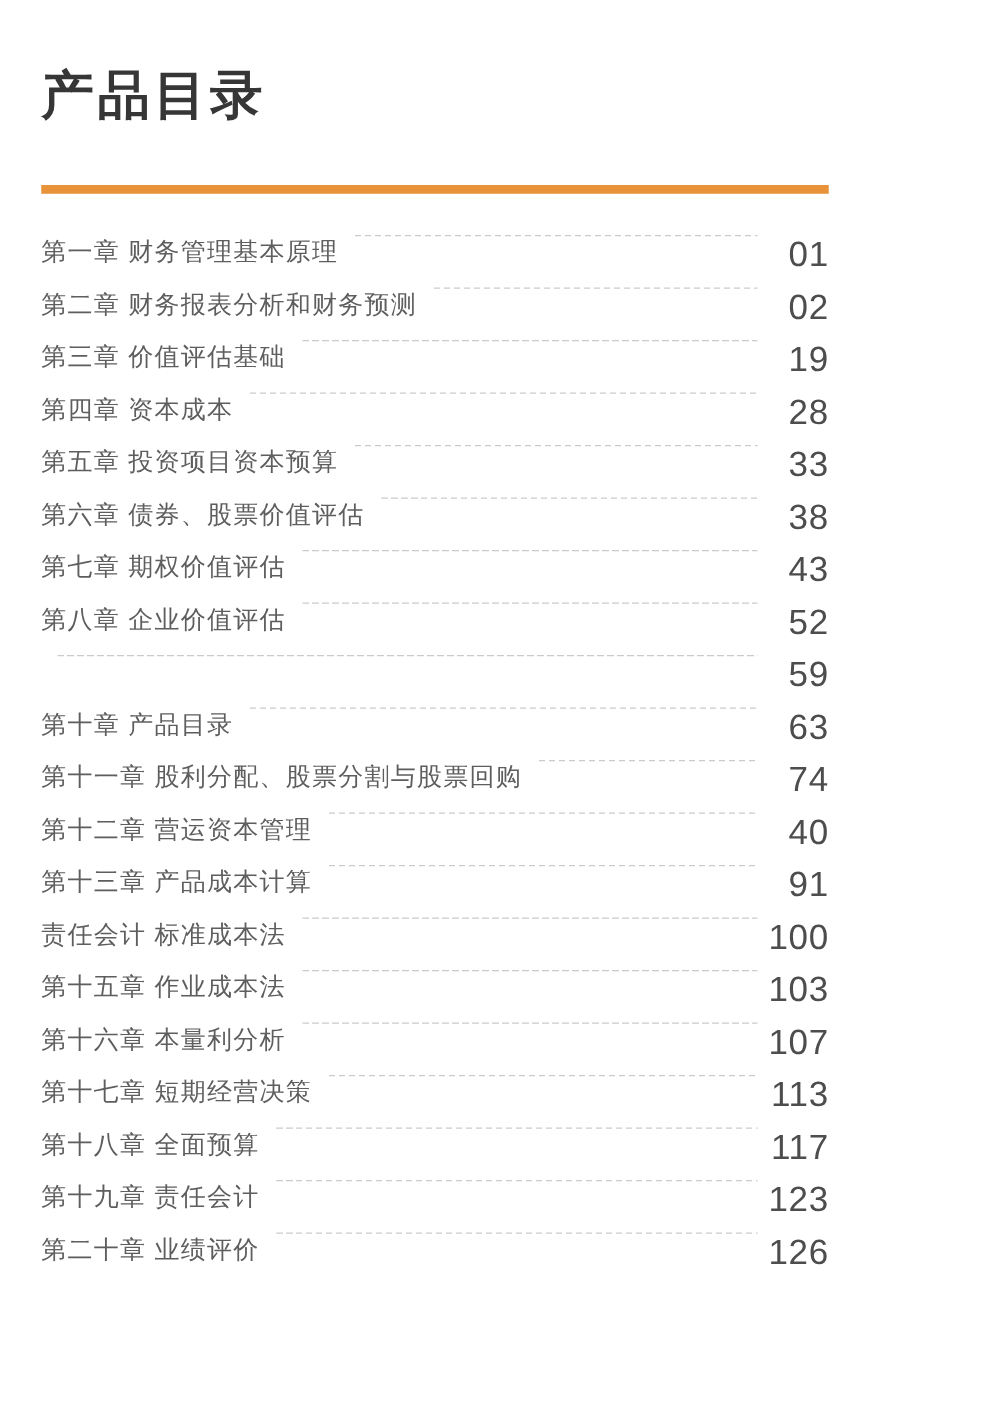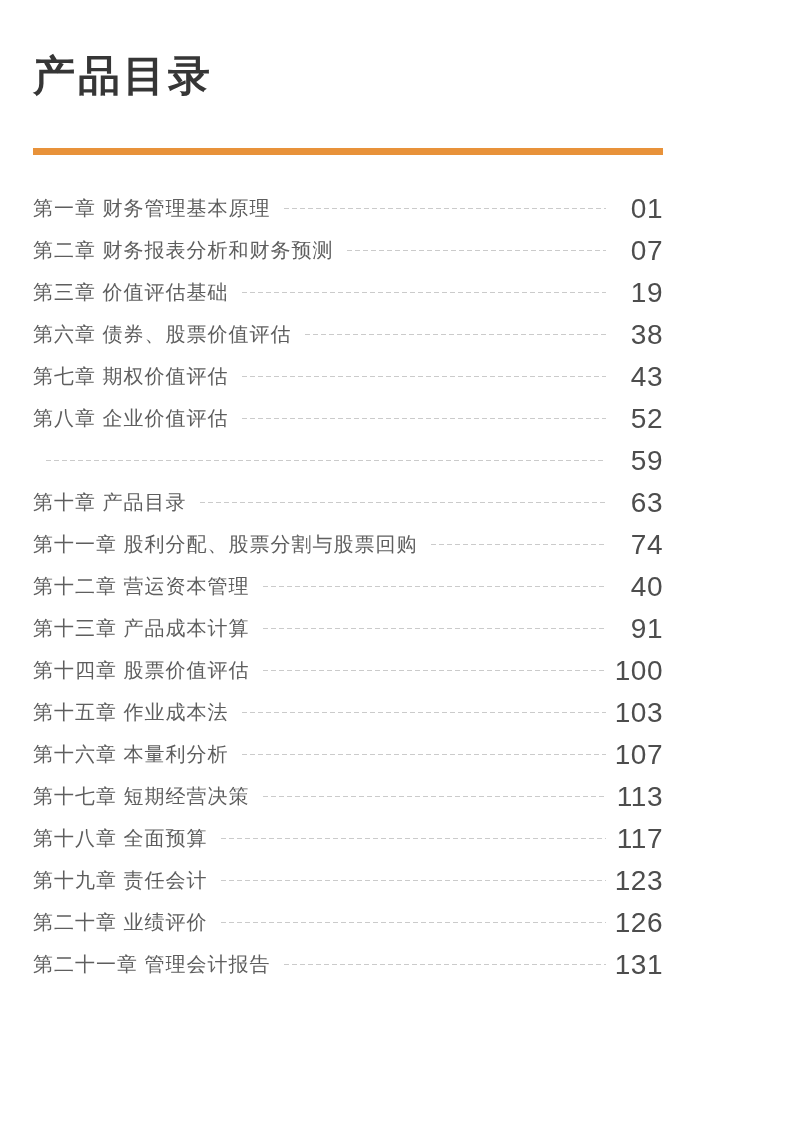--- a/index.html
+++ b/index.html
@@ -26,21 +26,21 @@
   }
   .rule {
     margin-top: 45px;
     height: 7px;
     width: 100%;
     background: #E8923A; 
   }
   .toc { margin-top: 33px; }
   .row {
     display: flex;
-    align-items: center;
+    align-items: flex-start;
     height: 42px;
   }
   .label {
     font-size: 20px;
     font-weight: 300;
     color: #5e5e5e;
     letter-spacing: 1px;
     white-space: nowrap;
   }
   .leader {
@@ -73,30 +73,40 @@
   <div class="toc" id="toc-list">
   <div class="row">
     <span class="label">第一章 财务管理基本原理</span>
     <span class="leader"></span>
     <span class="num">01</span>
   </div>
 
   <div class="row">
     <span class="label">第二章 财务报表分析和财务预测</span>
     <span class="leader"></span>
-    <span class="num">07</span>
+    <span class="num">02</span>
   </div>
 
   <div class="row">
     <span class="label">第三章 价值评估基础</span>
     <span class="leader"></span>
     <span class="num">19</span>
   </div>
 
+  <div class="row">
+    <span class="label">第四章 资本成本</span>
+    <span class="leader"></span>
+    <span class="num">28</span>
+  </div>
 
+  <div class="row">
+    <span class="label">第五章 投资项目资本预算</span>
+    <span class="leader"></span>
+    <span class="num">33</span>
+  </div>
 
   <div class="row">
     <span class="label">第六章 债券、股票价值评估</span>
     <span class="leader"></span>
     <span class="num">38</span>
   </div>
 
   <div class="row">
     <span class="label">第七章 期权价值评估</span>
     <span class="leader"></span>
@@ -132,21 +142,21 @@
     <span class="num">40</span>
   </div>
 
   <div class="row">
     <span class="label">第十三章 产品成本计算</span>
     <span class="leader"></span>
     <span class="num">91</span>
   </div>
 
   <div class="row">
-    <span class="label">第十四章 股票价值评估</span>
+    <span class="label">责任会计 标准成本法</span>
     <span class="leader"></span>
     <span class="num">100</span>
   </div>
 
   <div class="row">
     <span class="label">第十五章 作业成本法</span>
     <span class="leader"></span>
     <span class="num">103</span>
   </div>
 
@@ -173,19 +183,14 @@
     <span class="leader"></span>
     <span class="num">123</span>
   </div>
 
   <div class="row">
     <span class="label">第二十章 业绩评价</span>
     <span class="leader"></span>
     <span class="num">126</span>
   </div>
 
-  <div class="row">
-    <span class="label">第二十一章 管理会计报告</span>
-    <span class="leader"></span>
-    <span class="num">131</span>
-  </div>
 </div>
 </div>
 
 </body></html>

